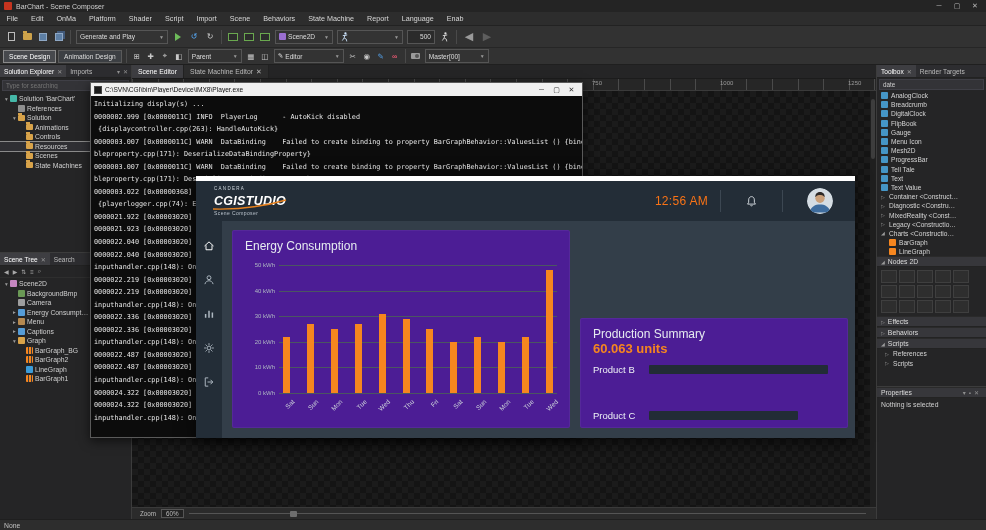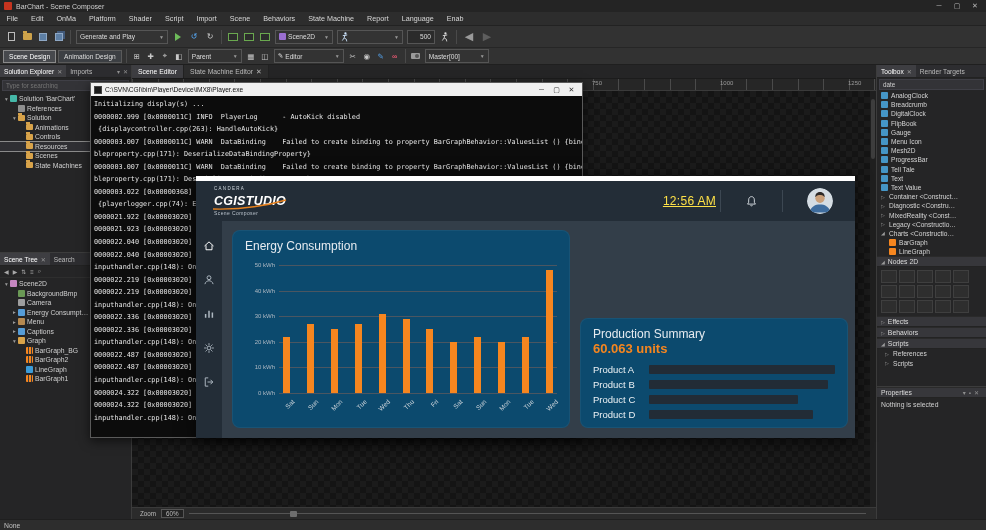--- a/index.html
+++ b/index.html
@@ -136,28 +136,28 @@
     box-shadow:0 4px 16px rgba(0,0,0,.7); display:flex; flex-direction:column; }
   .dash-top { height:5px; background:#ffffff; flex:none; }
   .dash-header { height:40px; background:#232d37; display:flex; align-items:center; padding:0 14px; flex:none; }
   .logo { display:flex; flex-direction:column; line-height:1; margin-left:4px; }
   .logo-company { font-size:4.5px; letter-spacing:1.3px; color:#cdd5db; margin-bottom:1px; }
   .logo-main { position:relative; }
   .logo-product { font-size:12.5px; font-style:italic; font-weight:700; color:#fff; letter-spacing:.3px; }
   .swoosh { position:absolute; left:-2px; bottom:-3px; }
   .logo-tag { font-size:5px; color:#b9c2cb; letter-spacing:.4px; margin-top:2.5px; }
   .spacer { flex:1; }
-  .clock { font-size:12px; color:#fde047; letter-spacing:.3px; margin-right:4px;text-decoration:underline; }
+  .clock { font-size:12px; color:#f97316; letter-spacing:.3px; margin-right:12px; }
   .hdiv { width:1px; height:22px; background:#3c4752; flex:none; }
   .bell-wrap { padding:0 24px; display:flex; align-items:center; }
   .avatar { width:26px; height:26px; border-radius:50%; overflow:hidden; margin:0 8px 0 24px; flex:none; }
   .dash-body { flex:1; position:relative; background:#333e49; overflow:hidden; }
   .rail { position:absolute; left:0; top:0; bottom:0; width:26px; background:#232d37; padding-top:8px; }
   .rail-item { height:34px; display:flex; align-items:center; justify-content:center; }
-  .card { position:absolute; background:#0c4a6e; border:1px solid rgba(255,255,255,.05); border-radius:8px; }
+  .card { position:absolute; background:#4c1d95; border:1px solid rgba(255,255,255,.05); border-radius:2px; }
   .card-title { position:absolute; top:8px; left:12px; font-size:12px; color:#e6ebf0; }
   .card-energy { left:36px; top:9px; width:338px; height:198px; }
   .card-production { left:384px; top:9px; width:268px; height:80px; }
   .card-summary { left:384px; top:97px; width:268px; height:110px; }
   .energy-plot { position:absolute; left:46px; right:12px; top:34px; bottom:34px; }
   .gridline { position:absolute; left:0; right:0; height:1px; background:#4b5661; }
   .ytick { position:absolute; left:-40px; width:36px; text-align:right; transform:translateY(-50%);
     font-size:6px; color:#aeb8c2; }
   .ytick.p { left:-26px; width:22px; }
   .bars { position:absolute; top:0; left:0; right:0; bottom:0; display:flex; justify-content:space-between;
@@ -813,41 +813,29 @@
             </div>
           </div>
       </div>
 
 
       <div class="card card-summary">
         <div class="card-title">Production Summary</div>
         <div class="sum-value">60.063 units</div>
         <div class="summary-rows">
             <div class="sum-row">
-              <span class="sum-label">Product A</span>
-              <div class="sum-track">
-                <div class="sum-bar" style="width: 100%;"></div>
-              </div>
-            </div>
-            <div class="sum-row">
               <span class="sum-label">Product B</span>
               <div class="sum-track">
                 <div class="sum-bar" style="width: 96%;"></div>
               </div>
             </div>
             <div class="sum-row">
               <span class="sum-label">Product C</span>
               <div class="sum-track">
                 <div class="sum-bar" style="width: 80%;"></div>
               </div>
             </div>
-            <div class="sum-row">
-              <span class="sum-label">Product D</span>
-              <div class="sum-track">
-                <div class="sum-bar" style="width: 88%;"></div>
-              </div>
-            </div>
           </div>
       </div>
     </div>
   </div>
 
 </div>
 
 </body></html>

